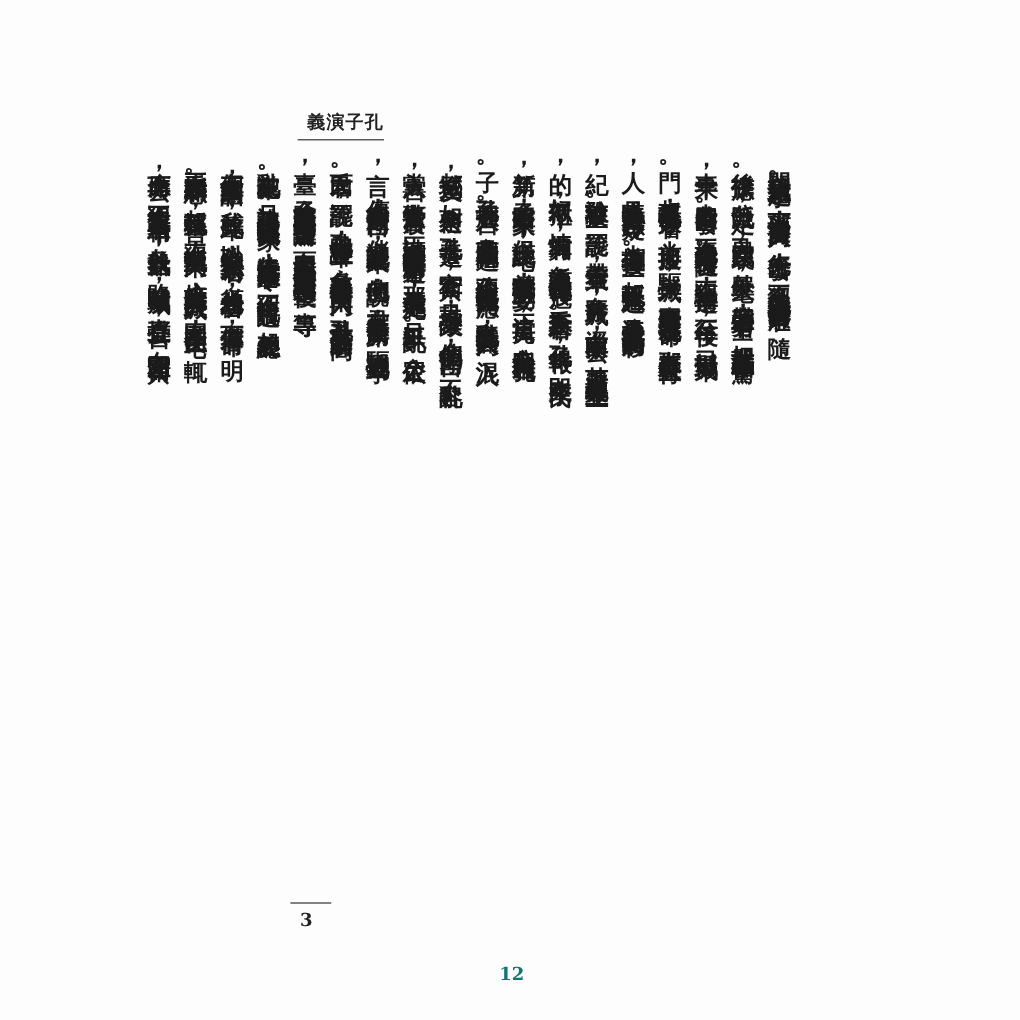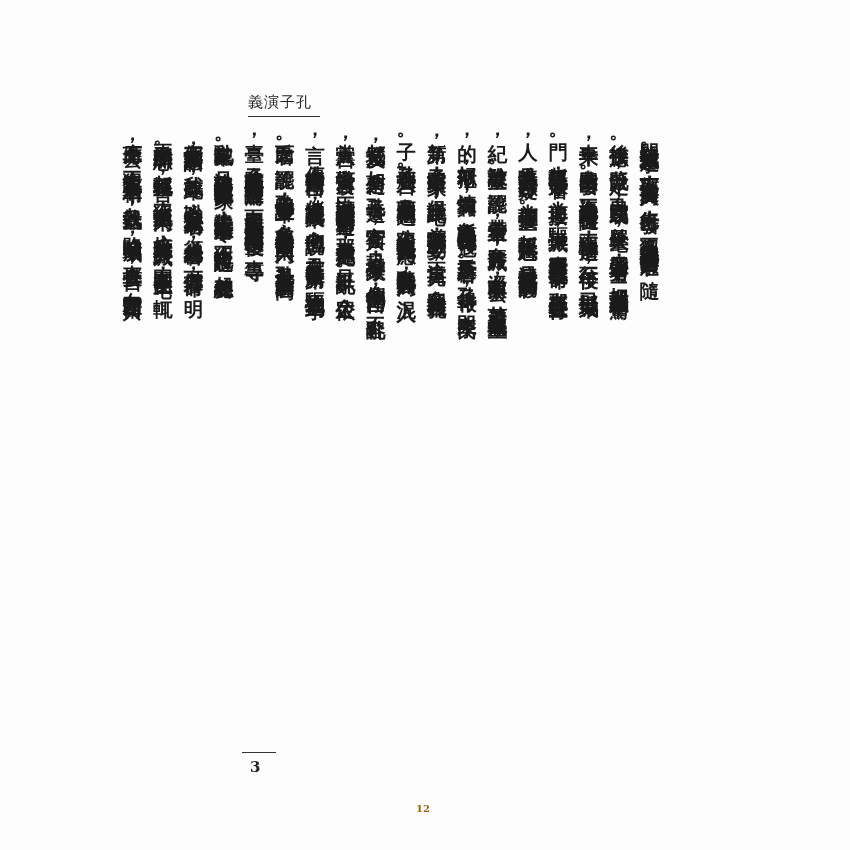--- a/index.html
+++ b/index.html
@@ -1,31 +1,31 @@
 <!DOCTYPE html>
 <html><head>
 <meta charset="utf-8">
 <style>
   html, body { margin: 0; padding: 0; background: #ffffff; }
   body { width: 850px; height: 850px; position: relative; overflow: hidden;
          font-family: "DejaVu Serif", "Liberation Serif", serif; color: #1a1a1a; }
   .page { position: absolute; left: 0; top: 0; width: 850px; height: 850px; background: #fdfdfd; }
   .running-head { position: absolute; left: 248px; top: 93px; width: 72px;
-                  font-size: 15px; font-weight: normal; letter-spacing: 1px; text-align: left;
+                  font-size: 15px; font-weight: bold; letter-spacing: 1px; text-align: right;
                   border-bottom: 1.5px solid #333; padding-bottom: 4px; color: #222; }
   .body-text { position: absolute; left: 208px; top: 128px; width: 456px; height: 580px;
                writing-mode: vertical-rl; font-size: 19.5px; line-height: 30.4px;
                letter-spacing: 1.6px; color: #1b1b1b; font-weight: 600; }
   .col { display: block; white-space: nowrap; }
   .footnote-rule { position: absolute; left: 242px; top: 752px; width: 34px; height: 0;
                    border-top: 1.5px solid #333; }
   .footnote-mark { position: absolute; left: 250px; top: 758px; font-size: 15px; font-weight: bold;
                    font-family: "DejaVu Serif", serif; color: #222; }
-  .page-number { position: absolute; left: 416px; top: 803px; font-size: 10px; font-weight: bold;
-                 font-family: "DejaVu Serif", serif; color: #a16207; }
+  .page-number { position: absolute; left: 416px; top: 803px; font-size: 15px; font-weight: bold;
+                 font-family: "DejaVu Serif", serif; color: #0f766e; }
 </style>
 </head>
 <body>
 
 <div class="page">
   <div class="running-head">義演子孔</div>
 
   <div class="body-text">
     <span class="col">門接我入城起事。部下領命裝扮商人，先行出發；不狃又令胞弟不擾召齊費邑壯丁，隨</span>
     <span class="col">後接應。分派既定，自己內穿戎裝，外罩大氅，帶着四十名勇士，把武器藏在車箱中駕</span>

